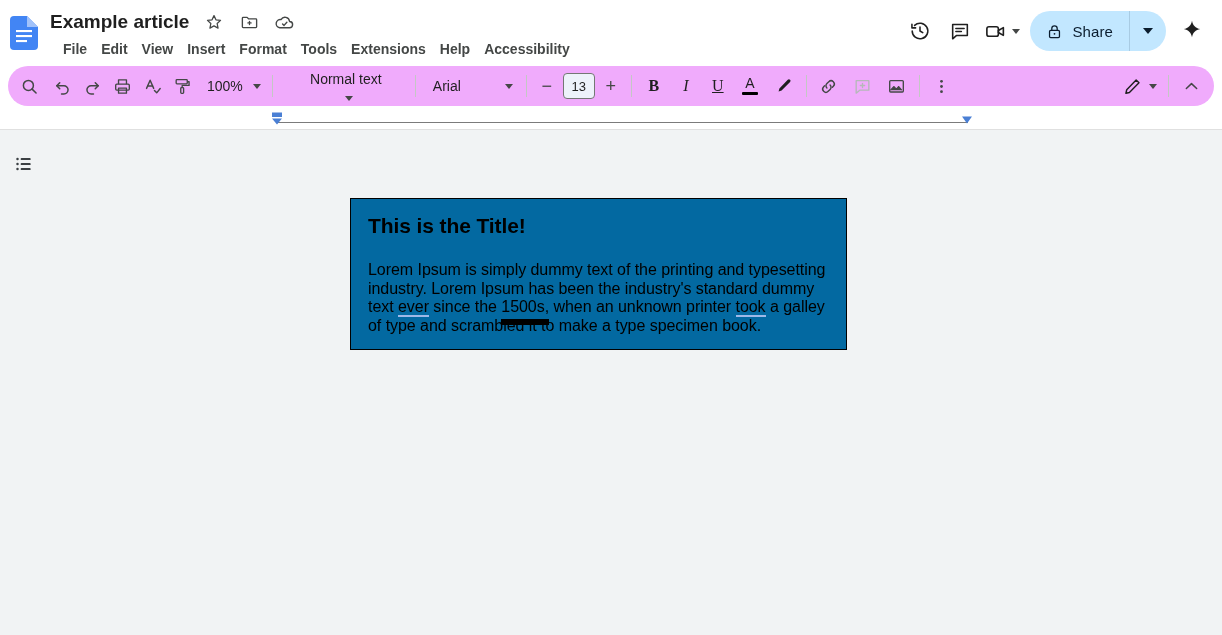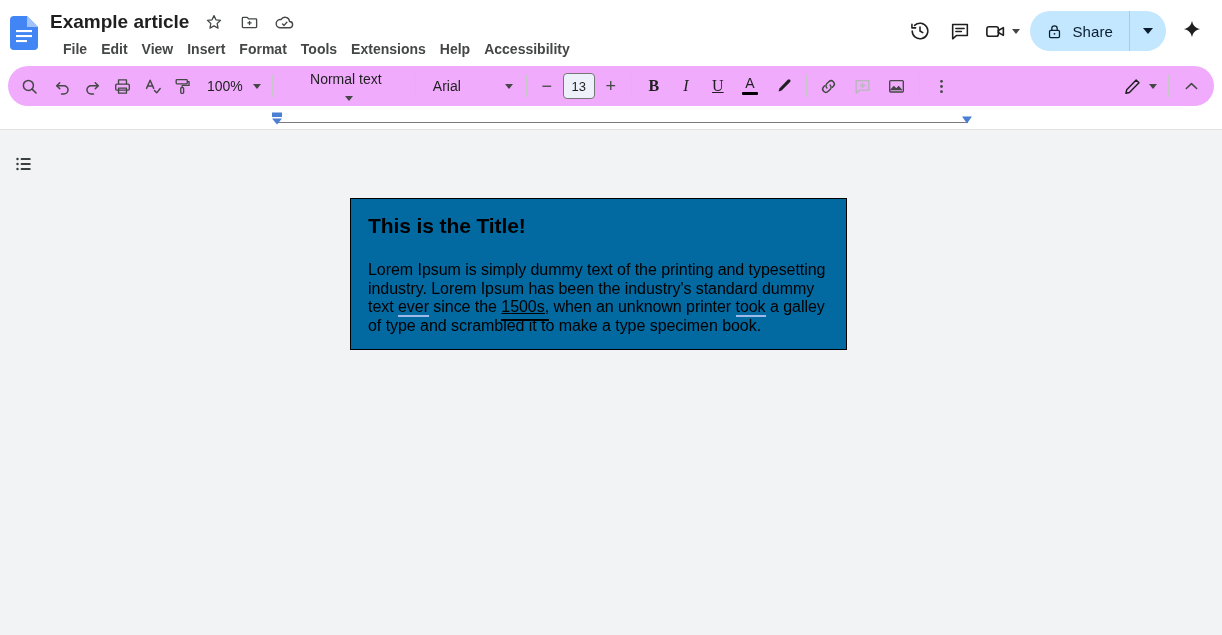--- a/index.html
+++ b/index.html
@@ -307,23 +307,22 @@
     letter-spacing: -0.1px;
   }
   .doc-para {
     font-size: 16px;
     color: #000000;
     line-height: 18.6px;
     margin: 0;
     letter-spacing: -0.05px;
   }
   .sp-red {
-    border-bottom: 2px solid #000000;
+    border-bottom: 6px solid #000000;
     padding-bottom: 4px;
-    text-decoration: underline;
   }
   .sp-blue {
     border-bottom: 2px solid #9fb9e8;
     padding-bottom: 0px;
   }
   svg { display:block; }
 </style>
 </head>
 <body>
 

